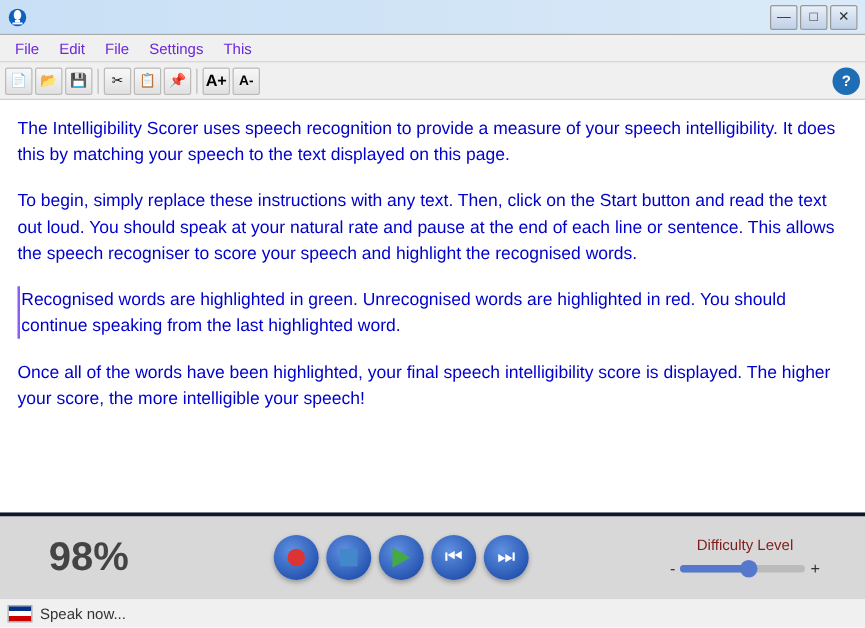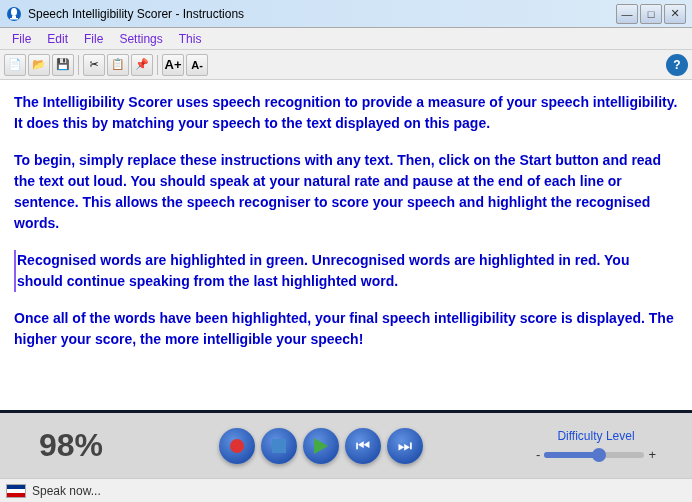--- a/index.html
+++ b/index.html
@@ -119,21 +119,20 @@
       flex: 1;
       background: white;
       padding: 12px 14px;
       overflow-y: auto;
       color: #0000cc;
       font-size: 14px;
       line-height: 1.5;
     }
     .content-area p {
       margin-bottom: 16px;
-      font-weight: bold;
     }
     .content-area .cursor-line {
       border-left: 2px solid #8b5cf6;
       padding-left: 1px;
     }
 
     
     .bottom-bar {
       background: #d8d8d8;
       height: 68px;
@@ -220,21 +219,21 @@
 
     .difficulty-section {
       display: flex;
       flex-direction: column;
       align-items: center;
       gap: 4px;
       width: 160px;
     }
     .difficulty-label {
       font-size: 12px;
-      color: #1d4ed8;
+      color: #7f1d1d;
     }
     .difficulty-row {
       display: flex;
       align-items: center;
       gap: 4px;
     }
     .diff-minus, .diff-plus {
       font-size: 13px;
       color: #333;
     }
@@ -286,21 +285,20 @@
 <body>
 
 <div class="title-bar">
   <div class="title-bar-left">
     <svg class="app-icon" viewBox="0 0 16 16">
       <circle cx="8" cy="8" r="7" fill="#1060c0"></circle>
       <ellipse cx="8" cy="6" rx="3" ry="4" fill="white"></ellipse>
       <rect x="6" y="10" width="4" height="2" fill="white"></rect>
       <rect x="4" y="12" width="8" height="1.5" fill="white"></rect>
     </svg>
-    <span class="title-text">Speech Intelligibility Scorer - Instructions</span>
   </div>
   <div class="title-bar-buttons">
     <button class="title-btn">—</button>
     <button class="title-btn">□</button>
     <button class="title-btn close">✕</button>
   </div>
 </div>
 
 <div class="menu-bar">
   <span class="menu-item">File</span>

